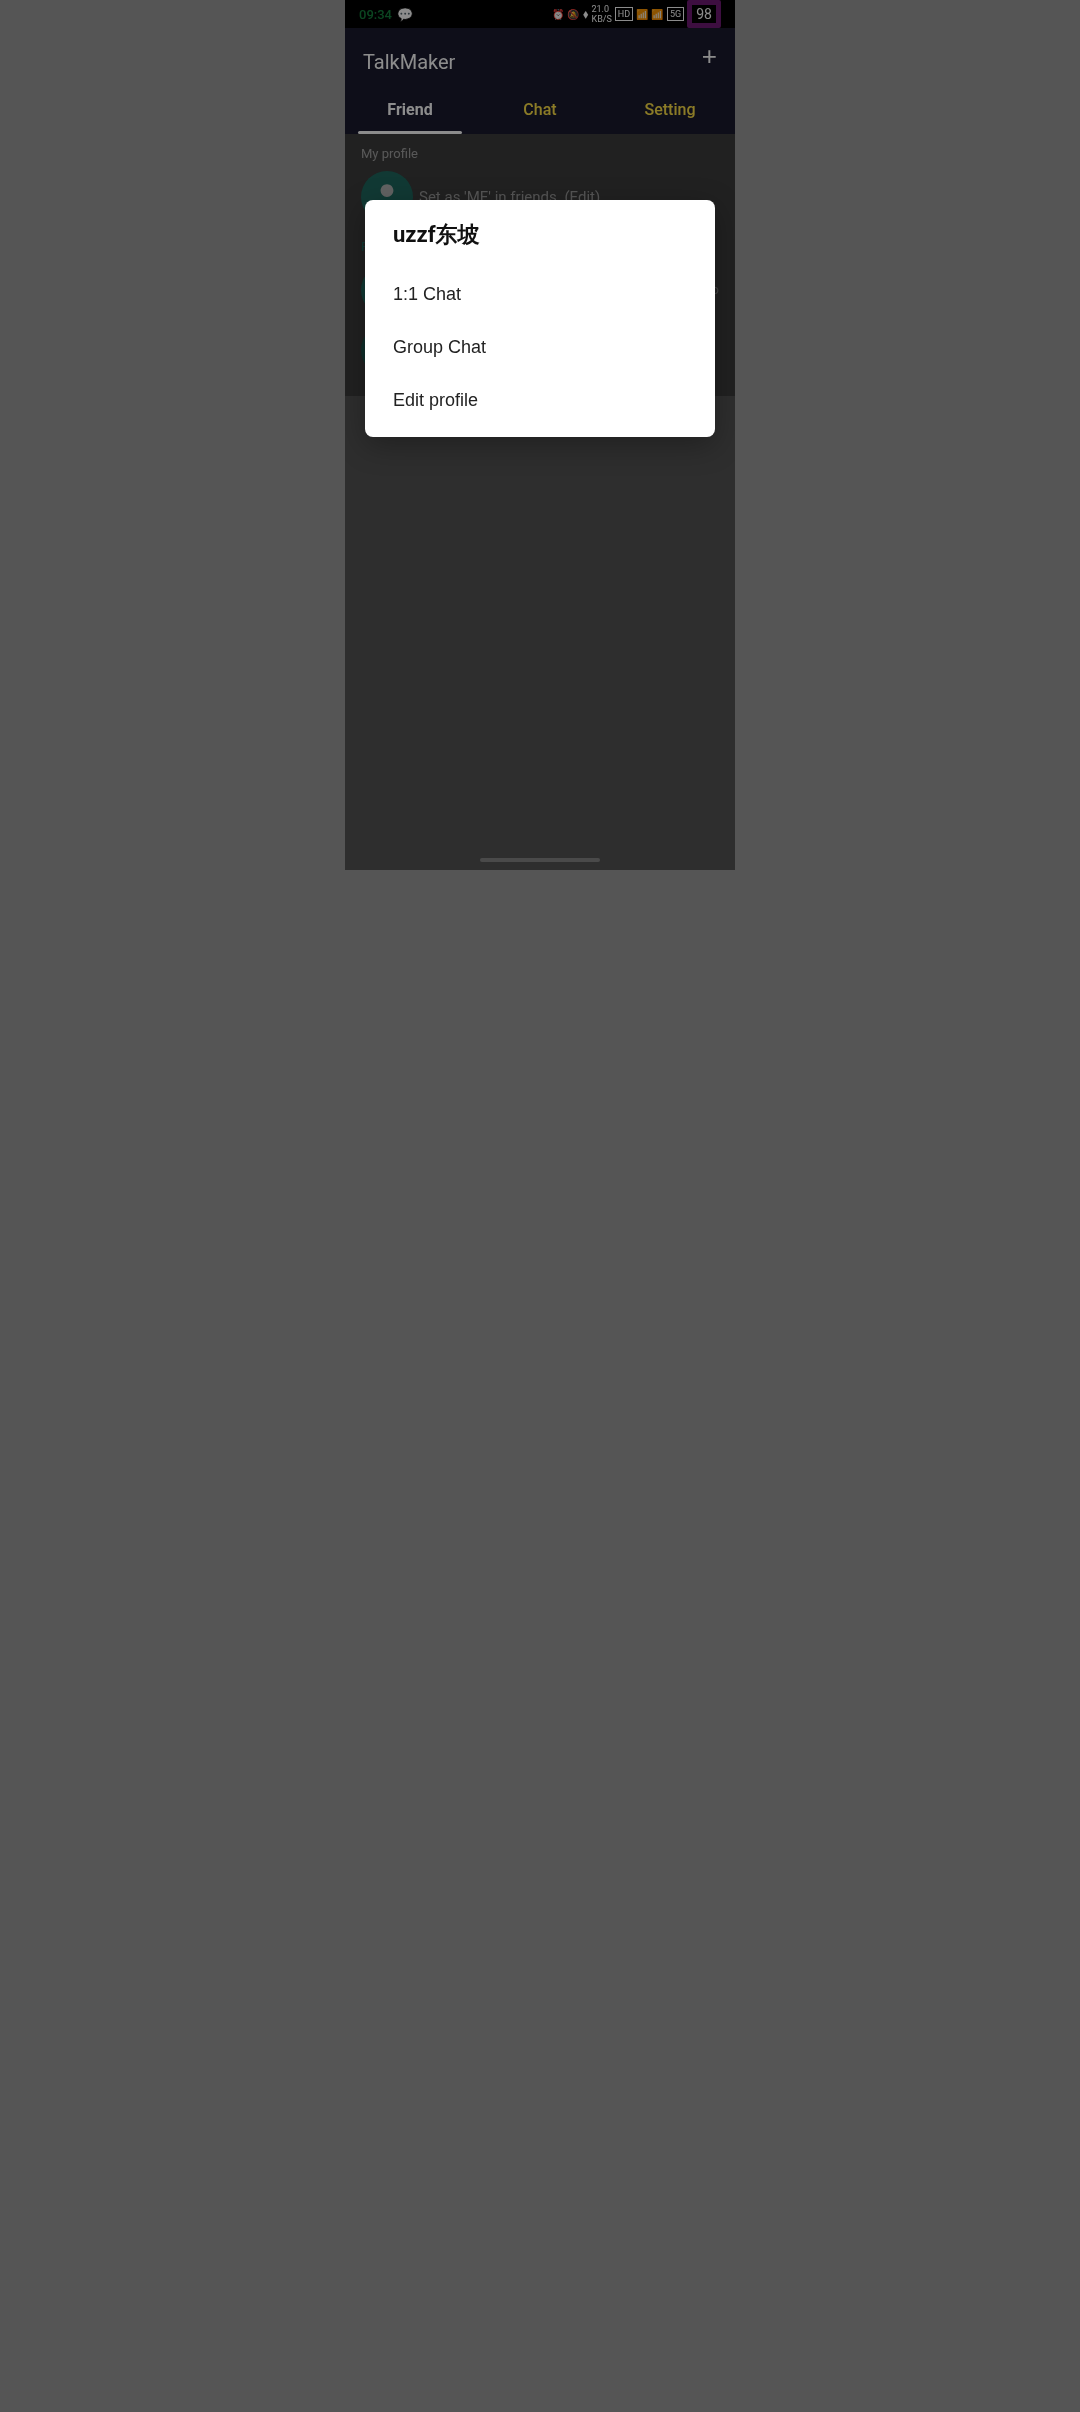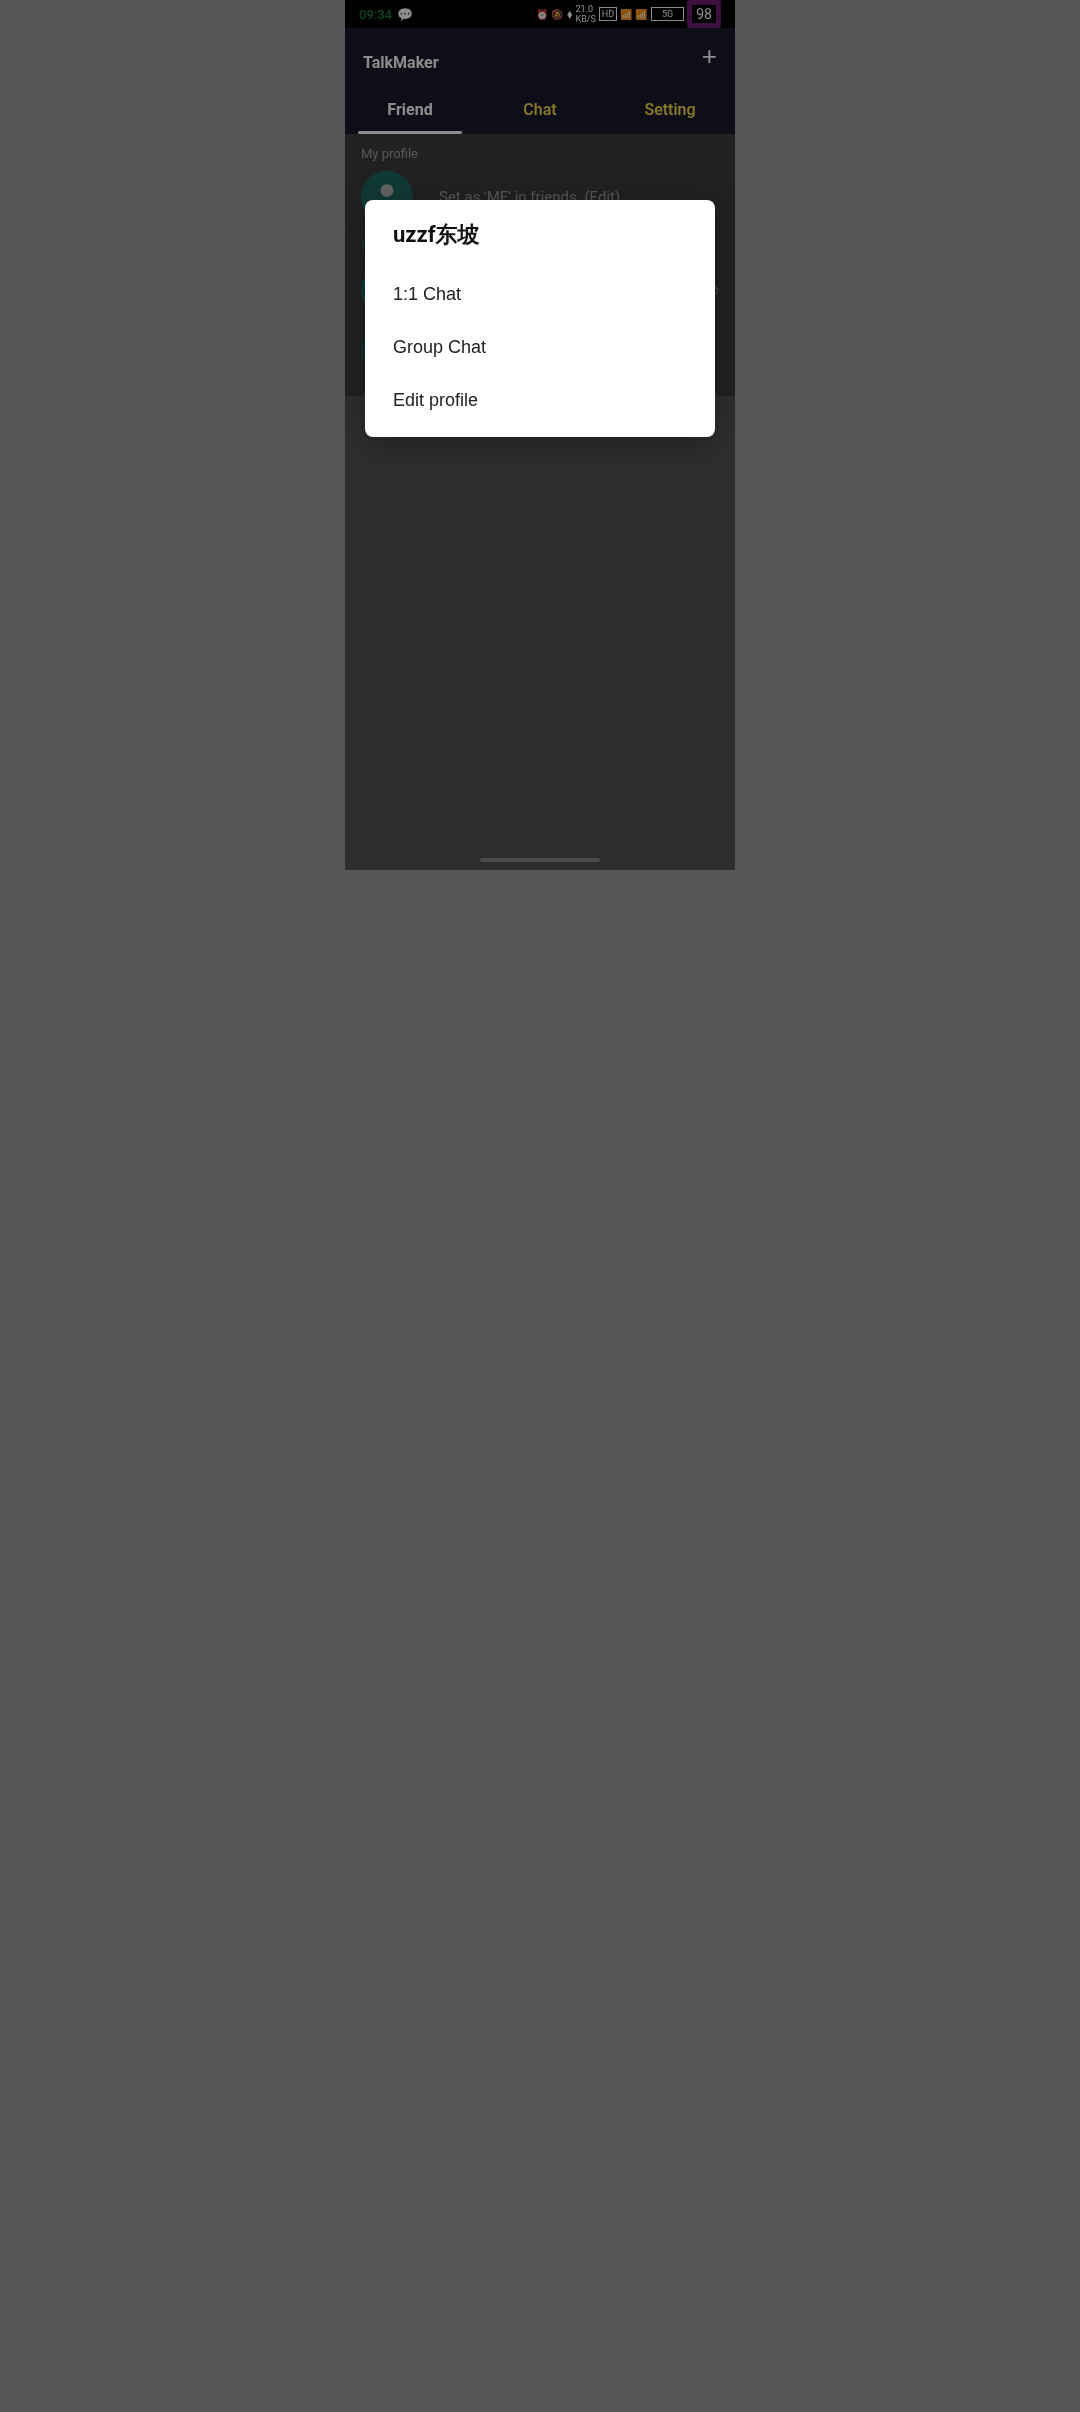--- a/index.html
+++ b/index.html
@@ -61,22 +61,22 @@
       height: 56px;
       background: #1a1a2e;
       display: flex;
       align-items: center;
       justify-content: space-between;
       padding: 0 18px;
     }
 
     .app-title {
       color: #fff;
-      font-size: 16px;
-      font-weight: 700;
+      font-size: 20px;
+      font-weight: 400;
       margin-top: 12px;
     }
 
     .add-button {
       color: #fff;
       font-size: 26px;
       font-weight: 300;
       cursor: pointer;
       background: none;
       border: none;
@@ -132,21 +132,21 @@
 
     .section-label {
       color: #e5e5e5;
       font-size: 13px;
       margin-bottom: 10px;
     }
 
     .profile-row {
       display: flex;
       align-items: center;
-      gap: 26px;
+      gap: 6px;
       margin-bottom: 16px;
     }
 
     .avatar {
       width: 52px;
       height: 52px;
       border-radius: 50%;
       background: #2e9688;
       display: flex;
       align-items: center;
@@ -254,21 +254,21 @@
     <span style="font-size:13px;">💬</span>
   </div>
   <div class="status-icons">
     <span class="status-icon">⏰</span>
     <span class="status-icon">🔕</span>
     <span class="status-icon" style="font-size:12px;">⬧</span>
     <span class="status-icon" style="font-size:9px;">21.0<br>KB/S</span>
     <span class="status-icon" style="font-size:9px; border:1px solid #fff; padding:1px 2px;">HD</span>
     <span class="status-icon">📶</span>
     <span class="status-icon">📶</span>
-    <span class="status-icon" style="font-size:9px; border:1px solid #fff; padding:1px 10px;">5G</span>
+    <span class="status-icon" style="font-size:9px; border:1px solid #fff; padding:1px 2px;">5G</span>
     <span class="status-icon" style="font-size:14px; border:5px solid #701a75; padding:1px 4px; border-radius:2px;">98</span>
   </div>
 </div>
 
 <div class="app-bar">
   <span class="app-title">TalkMaker</span>
   <button class="add-button">+</button>
 </div>
 
 <div class="tabs">

